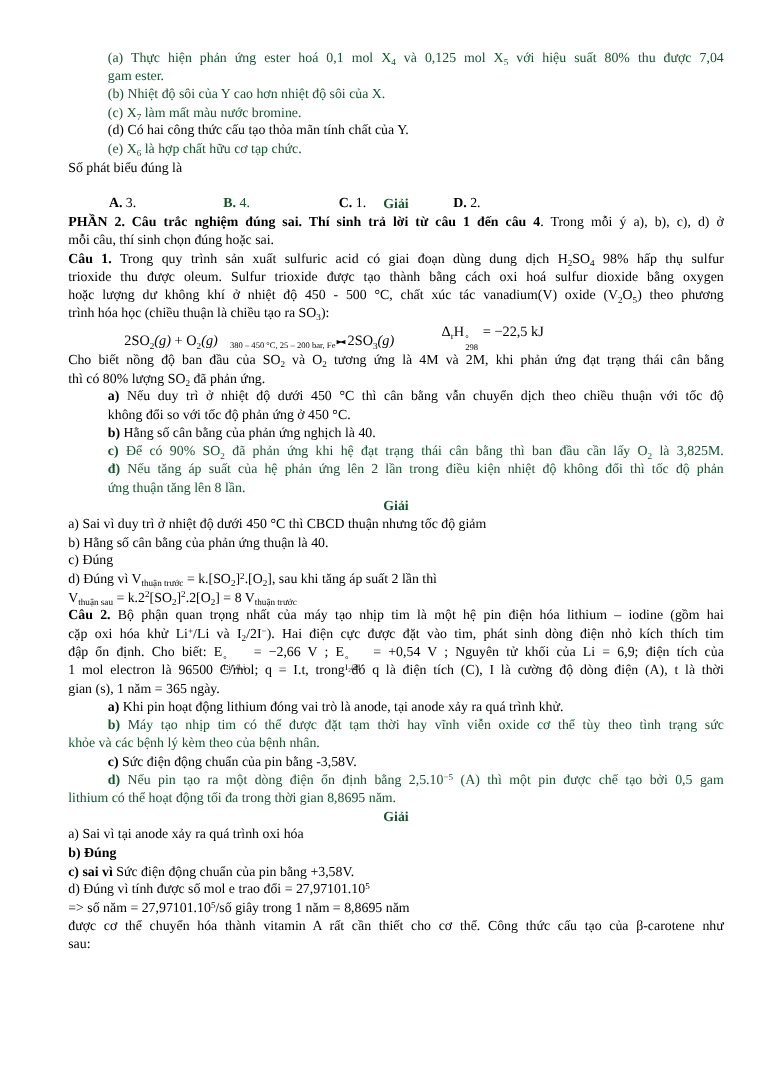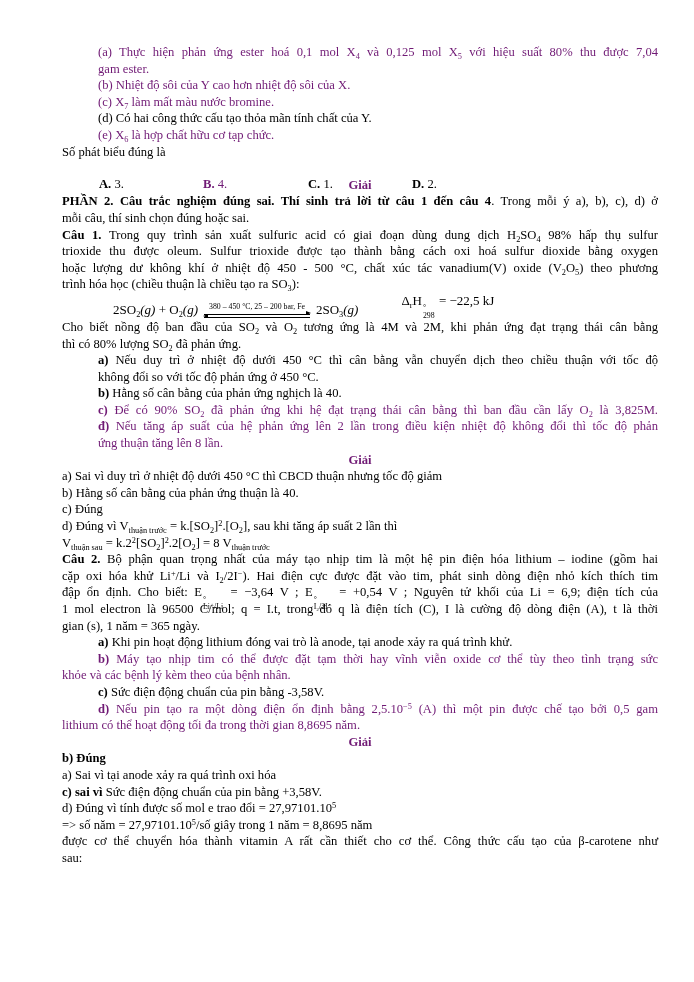--- a/index.html
+++ b/index.html
@@ -4,35 +4,35 @@
 <style>
   html,body{margin:0;padding:0}
   body{background:#ffffff;width:694px;height:982px;overflow:hidden}
   .page{position:relative;width:694px;height:982px;background:#ffffff;
         font-family:"Liberation Serif","DejaVu Serif",serif;font-size:12.6px;color:#000;overflow:hidden}
   .content{position:absolute;left:62px;top:44px;width:596px}
   .line{height:16.6px;line-height:16.6px;white-space:nowrap}
   .line.fill{white-space:normal;text-align:justify;text-align-last:justify}
   .line.indent{text-indent:36px}
   .line.center{text-align:left;white-space:normal;text-align-last:center}
-  .red{color:#701a75}
+  .red{color:#14532d}
   .b{font-weight:bold}
   .i{font-style:italic}
   .sub{font-size:8.3px;vertical-align:-3px;line-height:0}
   .sup{font-size:8.3px;vertical-align:4px;line-height:0}
   .stack{display:inline-flex;flex-direction:column;align-items:flex-start;
          font-size:7.8px;line-height:7.4px;vertical-align:-5.5px;margin:0 1px}
   .answers{position:relative}
   .answer{position:absolute;top:16px}
   .answer:nth-child(1){left:37px}
   .answer:nth-child(2){left:141px}
   .answer:nth-child(3){left:246px}
   .answer:nth-child(4){left:350px}
   .equation{height:26px;display:flex;align-items:flex-end;padding-left:51px;white-space:nowrap;font-size:13px}
-  .eq-arrow{display:inline-flex;flex-direction:column;margin:0 6px;position:relative;top:-1px}
+  .eq-arrow{display:inline-flex;flex-direction:row;margin:0 6px;position:relative;top:-1px}
   .eq-label{font-size:7.8px;line-height:9px;padding:0 5px;white-space:nowrap}
   .arrow-line{display:block;height:0;border-top:1.2px solid #000;margin-top:2.4px;position:relative}
   .arrow-line.right:after{content:"";position:absolute;right:-1px;top:-3.6px;width:0;height:0;
       border-left:5px solid #000;border-top:2.6px solid transparent;border-bottom:2.6px solid transparent}
   .arrow-line.left:after{content:"";position:absolute;left:-1px;top:-3.6px;width:0;height:0;
       border-right:5px solid #000;border-top:2.6px solid transparent;border-bottom:2.6px solid transparent}
   .eq-delta{margin-left:43px}
 </style>
 </head>
 <body>
@@ -84,34 +84,34 @@
       <div class="line"><span>a) Sai vì duy trì ở nhiệt độ dưới 450 °C thì CBCD thuận nhưng tốc độ giảm</span></div>
       <div class="line"><span>b) Hằng số cân bằng của phản ứng thuận là 40.</span></div>
       <div class="line"><span>c) Đúng</span></div>
       <div class="line"><span>d) Đúng vì V</span><span class="sub">thuận trước</span><span> = k.[SO</span><span class="sub">2</span><span>]</span><span class="sup">2</span><span>.[O</span><span class="sub">2</span><span>], sau khi tăng áp suất 2 lần thì</span></div>
       <div class="line"><span>V</span><span class="sub">thuận sau</span><span> = k.2</span><span class="sup">2</span><span>[SO</span><span class="sub">2</span><span>]</span><span class="sup">2</span><span>.2[O</span><span class="sub">2</span><span>] = 8 V</span><span class="sub">thuận trước</span></div>
       <div class="line fill"><span class="b">Câu 2.</span><span> Bộ phận quan trọng nhất của máy tạo nhịp tim là một hệ pin điện hóa lithium – iodine (gồm hai</span></div>
       <div class="line fill"><span>cặp oxi hóa khử Li</span><span class="sup">+</span><span>/Li và I</span><span class="sub">2</span><span>/2I</span><span class="sup">−</span><span>). Hai điện cực được đặt vào tim, phát sinh dòng điện nhỏ kích thích tim</span></div>
       <div class="line fill"><span>đập ổn định. Cho biết: </span><span>E</span><span class="stack">
           <span>°</span>
           <span>Li⁺/Li</span>
-        </span><span> = −3,64 V ; </span><span>E</span><span class="stack">
+        </span><span> = −2,66 V ; </span><span>E</span><span class="stack">
           <span>°</span>
           <span>I₂/2I⁻</span>
         </span><span> = +0,54 V ; Nguyên tử khối của Li = 6,9; điện tích của</span></div>
       <div class="line fill"><span>1 mol electron là 96500 C/mol; q = I.t, trong đó q là điện tích (C), I là cường độ dòng điện (A), t là thời</span></div>
       <div class="line"><span>gian (s), 1 năm = 365 ngày.</span></div>
       <div class="line indent"><span class="b">a)</span><span> Khi pin hoạt động lithium đóng vai trò là anode, tại anode xảy ra quá trình khử.</span></div>
       <div class="line indent red fill"><span class="b">b)</span><span> Máy tạo nhịp tim có thể được đặt tạm thời hay vĩnh viễn oxide cơ thể tùy theo tình trạng sức</span></div>
       <div class="line red"><span>khỏe và các bệnh lý kèm theo của bệnh nhân.</span></div>
       <div class="line indent"><span class="b">c)</span><span> Sức điện động chuẩn của pin bằng -3,58V.</span></div>
       <div class="line indent red fill"><span class="b">d)</span><span> Nếu pin tạo ra một dòng điện ổn định bằng 2,5.10</span><span class="sup">−5</span><span> (A) thì một pin được chế tạo bởi 0,5 gam</span></div>
       <div class="line red"><span>lithium có thể hoạt động tối đa trong thời gian 8,8695 năm.</span></div>
       <div class="line center red"><span class="b">Giải</span></div>
+      <div class="line"><span>a) Sai vì tại anode xảy ra quá trình oxi hóa</span></div>
       <div class="line"><span class="b">b) Đúng</span></div>
-      <div class="line"><span>a) Sai vì tại anode xảy ra quá trình oxi hóa</span></div>
       <div class="line"><span class="b">c) sai vì</span><span> Sức điện động chuẩn của pin bằng +3,58V.</span></div>
       <div class="line"><span>d) Đúng vì tính được số mol e trao đổi = 27,97101.10</span><span class="sup">5</span></div>
       <div class="line"><span>=&gt; số năm = 27,97101.10</span><span class="sup">5</span><span>/số giây trong 1 năm = 8,8695 năm</span></div>
       <div class="line fill"><span>được cơ thể chuyển hóa thành vitamin A rất cần thiết cho cơ thể. Công thức cấu tạo của β-carotene như</span></div>
       <div class="line"><span>sau:</span></div>
     </div>
 </div>
 
 </body></html>

